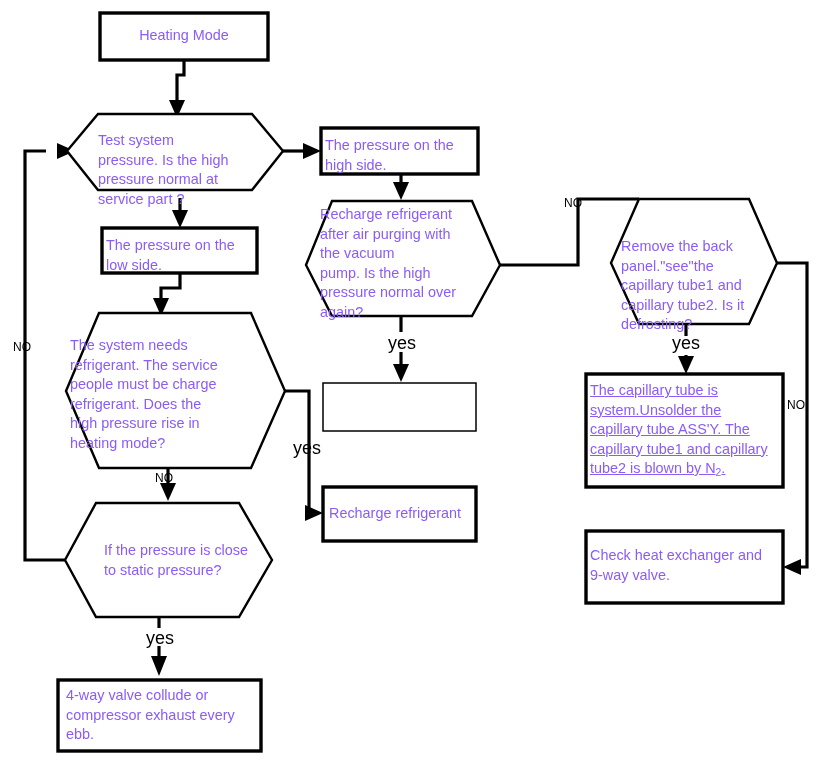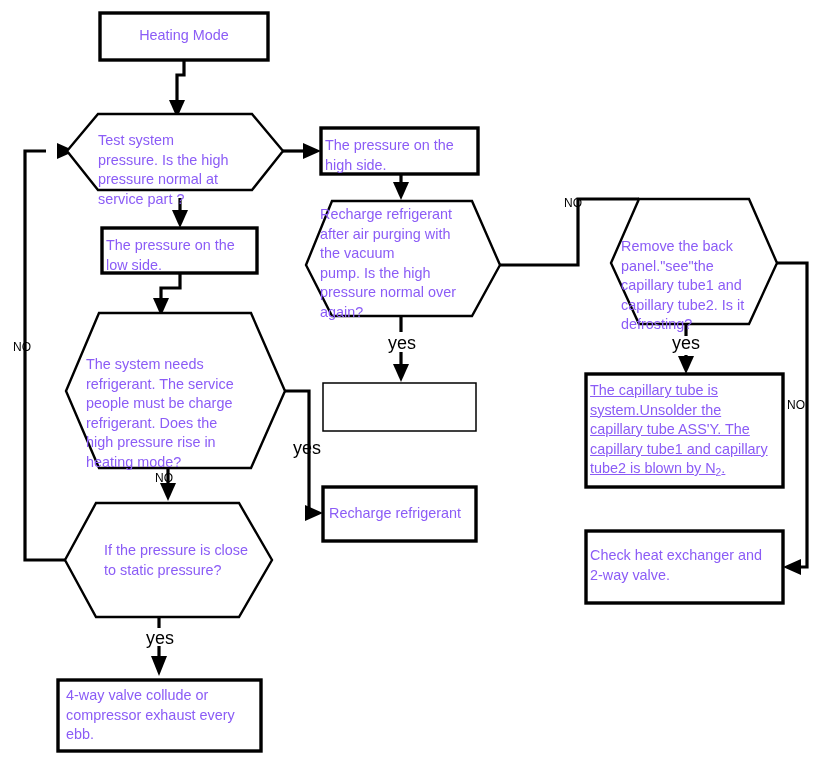--- a/index.html
+++ b/index.html
@@ -184,40 +184,40 @@
   <div class="node-text" style="left:106px; top:236px; width:150px;">The pressure on the
 low side.</div>
 
   <div class="node-text" style="left:320px; top:205px; width:165px;">Recharge refrigerant
 after air purging with
 the vacuum
 pump. Is the high
 pressure normal over
 again?</div>
 
-  <div class="node-text" style="left:70px; top:355px; width:180px;margin-left:16px;">The system needs
+  <div class="node-text" style="left:70px; top:336px; width:180px;">The system needs
 refrigerant. The service
 people must be charge
 refrigerant. Does the
 high pressure rise in
 heating mode?</div>
 
 
   <div class="node-text" style="left:329px; top:504px; width:150px;">Recharge refrigerant</div>
 
   <div class="node-text" style="left:621px; top:198px; width:160px;margin-top:39px;">Remove the back
 panel."see"the
 capillary tube1 and
 capillary tube2. Is it
 defrosting?</div>
 
   <div class="node-text" style="left:590px; top:381px; width:196px;text-decoration:underline;"><span>The capillary tube is</span><br><span>system.Unsolder the</span><br><span>capillary tube ASS'Y. The</span><br><span>capillary tube1 and capillary</span><br><span>tube2 is blown by N</span><sub>2</sub><span>.</span></div>
 
   <div class="node-text" style="left:590px; top:546px; width:195px;">Check heat exchanger and
-2-way valve.</div>
+9-way valve.</div>
 
   <div class="node-text" style="left:104px; top:541px; width:175px;">If the pressure is close
 to static pressure?</div>
 
   <div class="node-text" style="left:66px; top:686px; width:195px;">4-way valve collude or
 compressor exhaust every
 ebb.</div>
 
   <div class="edge-label big" style="left:13px; top:340px;">NO</div>
 

